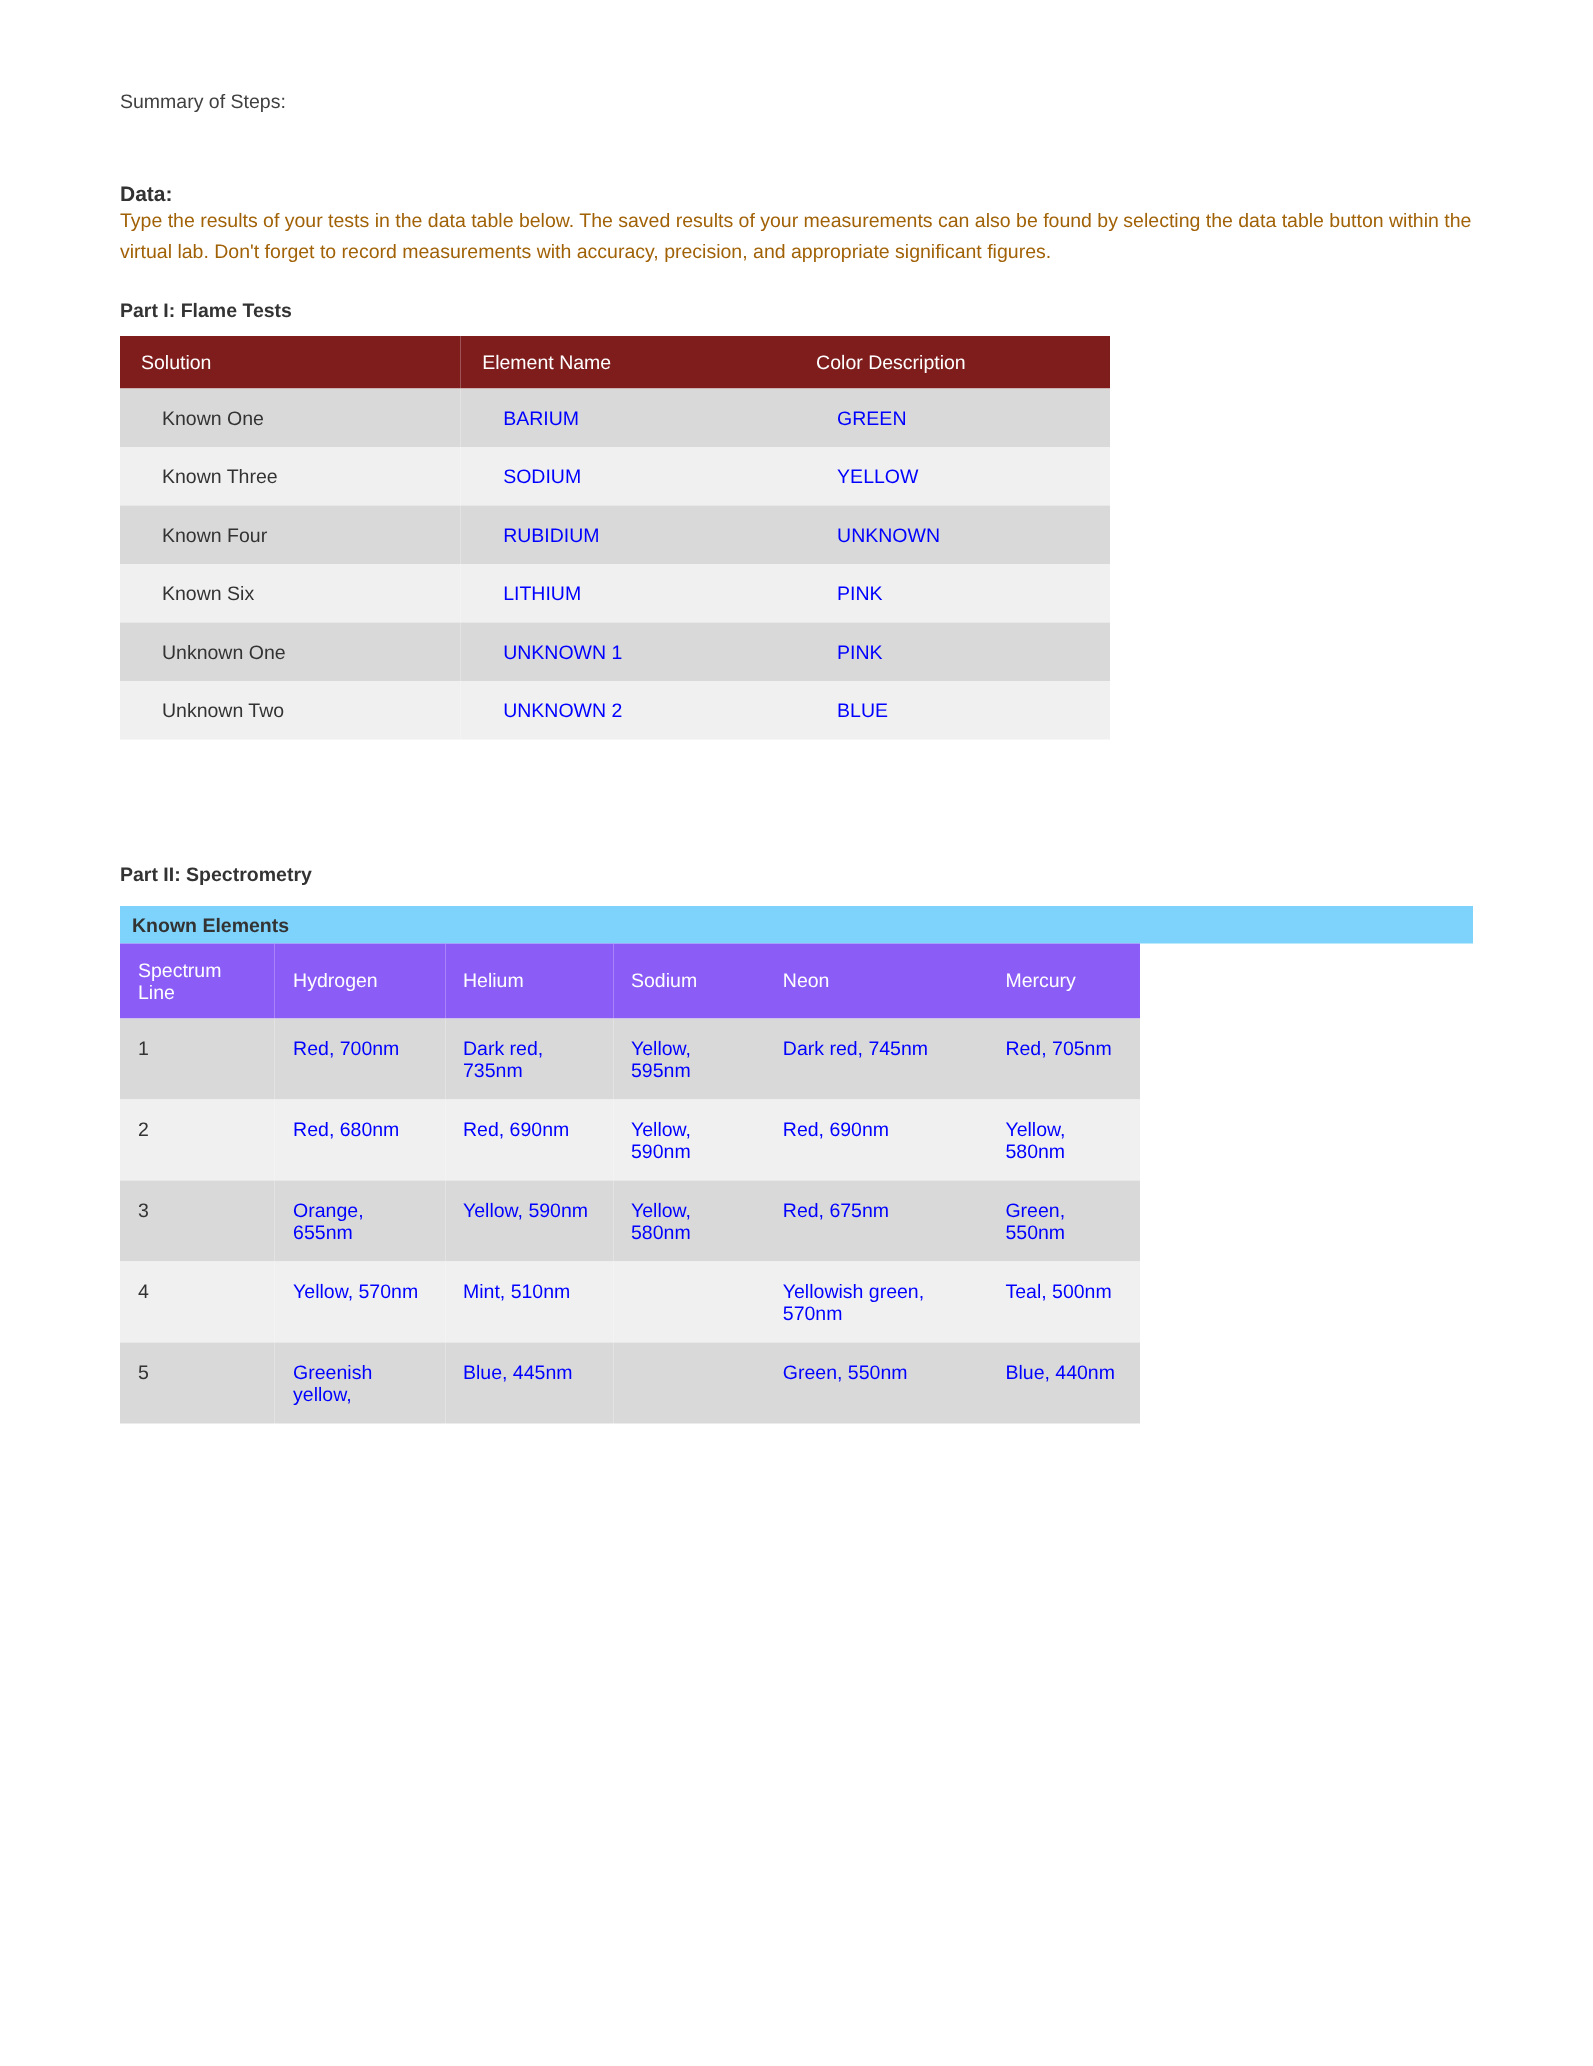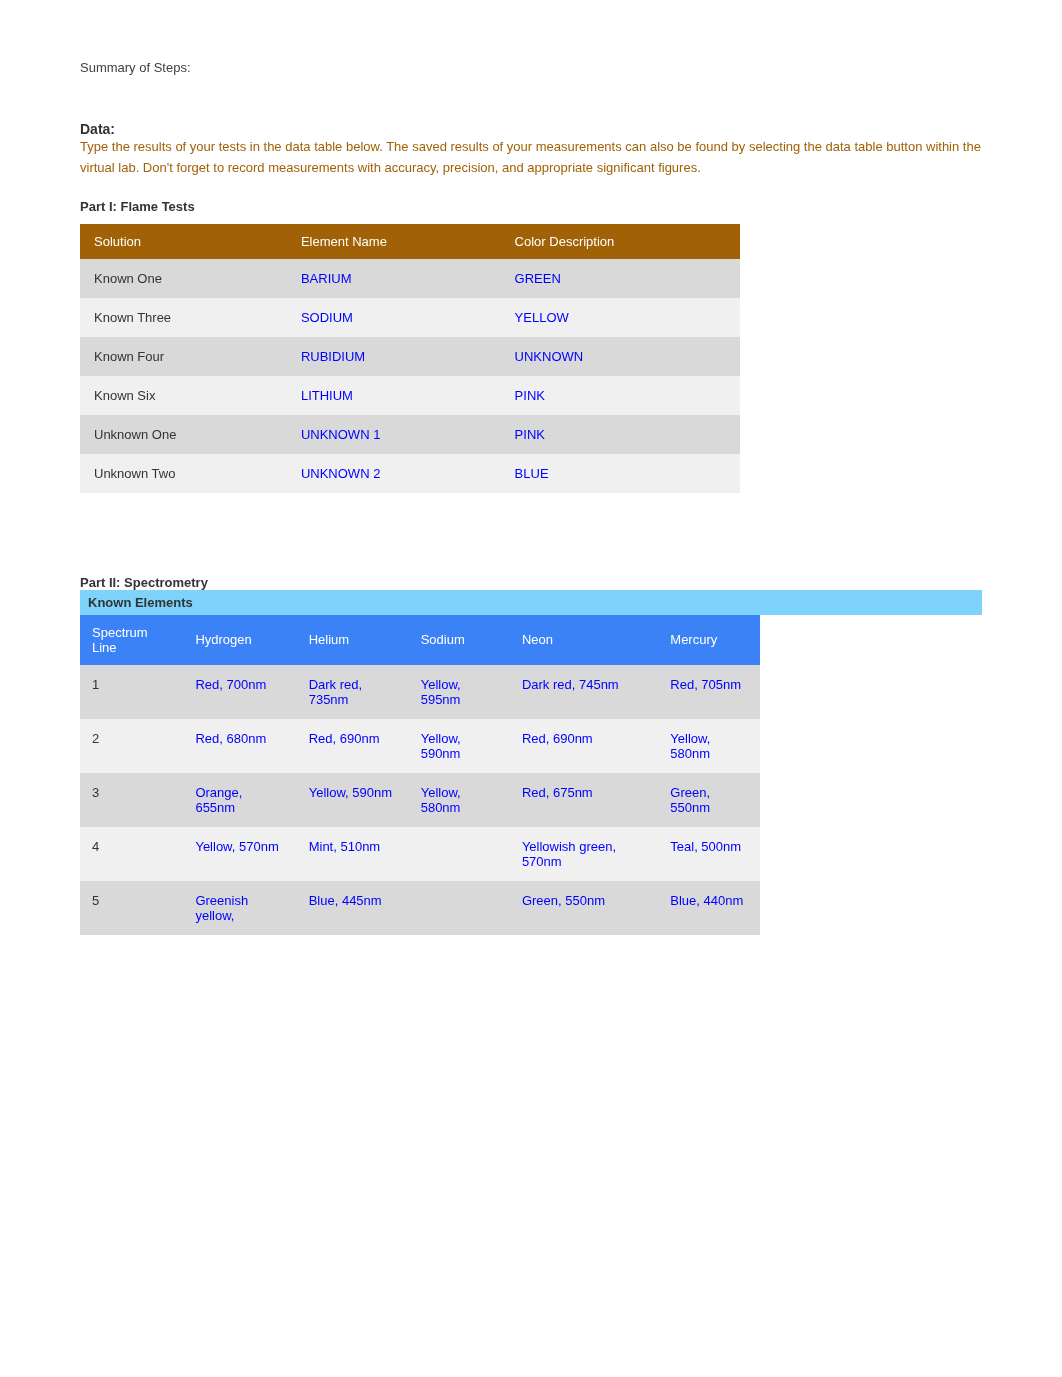--- a/index.html
+++ b/index.html
@@ -35,29 +35,29 @@
       color: #333;
       margin-bottom: 10px;
     }
     
     .flame-table {
       width: 660px;
       border-collapse: collapse;
       margin-bottom: 50px;
     }
     .flame-table th {
-      background-color: #a16207;
+      background-color: #7f1d1d;
       color: #fff;
       padding: 10px 14px;
       text-align: left;
       font-weight: normal;
       font-size: 13px;
     }
     .flame-table td {
-      padding: 12px 14px;
+      padding: 12px 28px;
       font-size: 13px;
       border: none;
     }
     .flame-table tr:nth-child(odd) td {
       background-color: #d9d9d9;
     }
     .flame-table tr:nth-child(even) td {
       background-color: #f0f0f0;
     }
     .element-name {
@@ -66,36 +66,37 @@
     }
     .color-desc {
       color: #00f;
       font-weight: normal;
     }
     
     .part2-title {
       font-size: 13px;
       font-weight: bold;
       color: #333;
+      margin-bottom: 14px;
     }
     .known-elements-label {
       font-size: 13px;
       font-weight: bold;
       color: #333;
       background-color: #7dd3fc;
       padding: 5px 8px;
       margin-bottom: 0;
     }
     
     .spec-table {
       width: 680px;
       border-collapse: collapse;
     }
     .spec-table th {
-      background-color: #3b82f6;
+      background-color: #8b5cf6;
       color: #fff;
       padding: 10px 12px;
       text-align: left;
       font-weight: normal;
       font-size: 13px;
     }
     .spec-table td {
       padding: 12px 12px;
       font-size: 13px;
       vertical-align: top;

